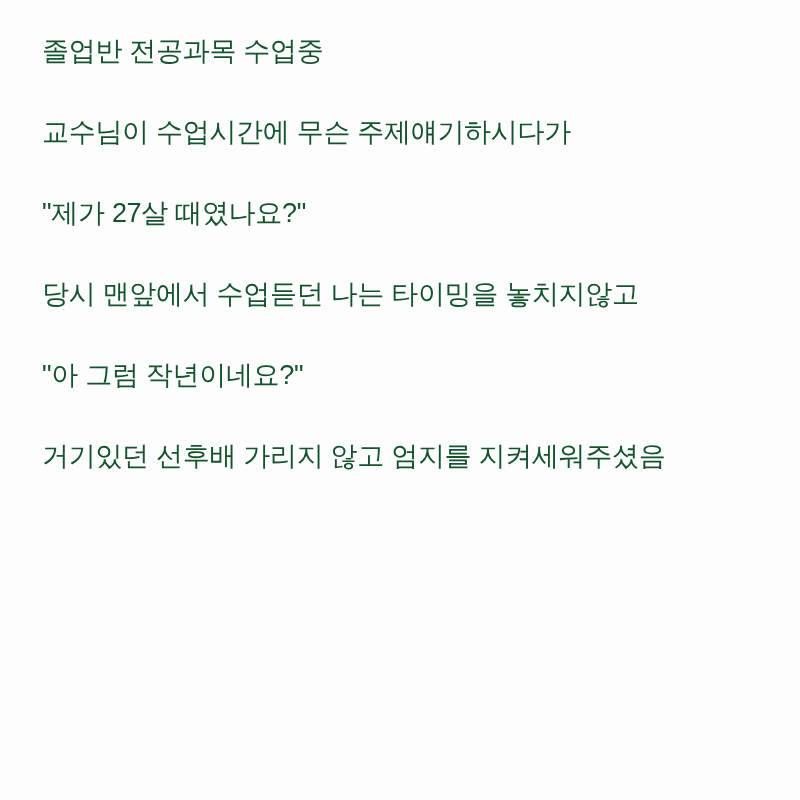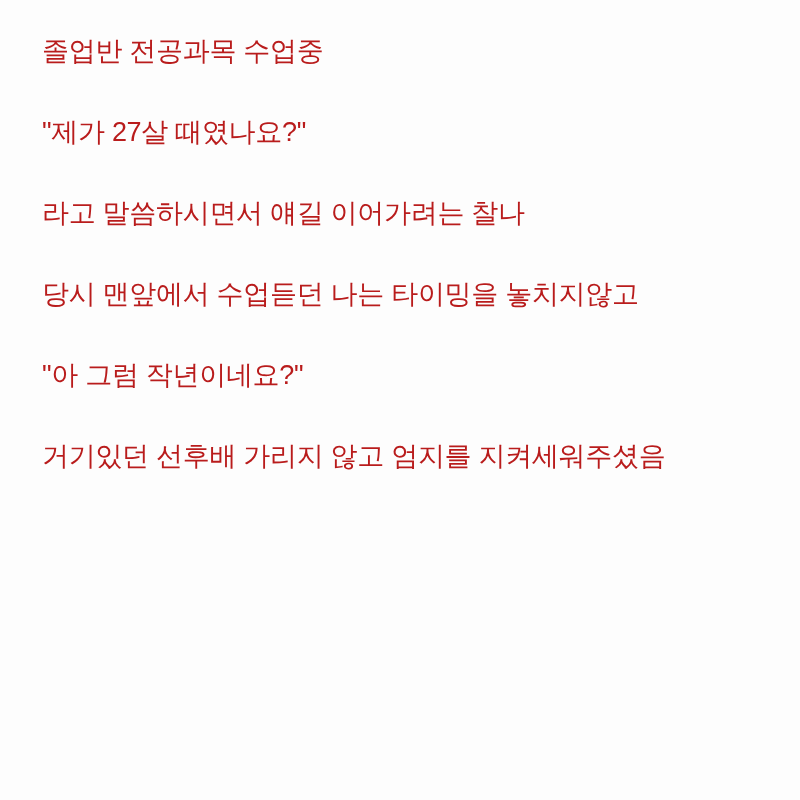--- a/index.html
+++ b/index.html
@@ -19,31 +19,31 @@
     height: 800px;
     padding: 29px 36px 20px 42px;
     background: #fdfdfd;
   }
   .post-paragraph {
     margin: 0 0 37px 0;
     font-size: 27px;
     line-height: 44px;
     font-weight: 400;
     letter-spacing: -0.3px;
-    color: #b91c1c;
+    color: #14532d;
     white-space: pre-line;      
     text-align: left;
   }
   .post-paragraph:last-child {
     margin-bottom: 0;
   }
 </style>
 </head>
 <body>
 
 <main class="post-body">
   <p class="post-paragraph">졸업반 전공과목 수업중</p>
+  <p class="post-paragraph">교수님이 수업시간에 무슨 주제얘기하시다가</p>
   <p class="post-paragraph">"제가 27살 때였나요?"</p>
-  <p class="post-paragraph">라고 말씀하시면서 얘길 이어가려는 찰나</p>
   <p class="post-paragraph">당시 맨앞에서 수업듣던 나는 타이밍을 놓치지않고</p>
   <p class="post-paragraph">"아 그럼 작년이네요?"</p>
   <p class="post-paragraph">거기있던 선후배 가리지 않고 엄지를 지켜세워주셨음</p>
 </main>
 
 </body></html>

